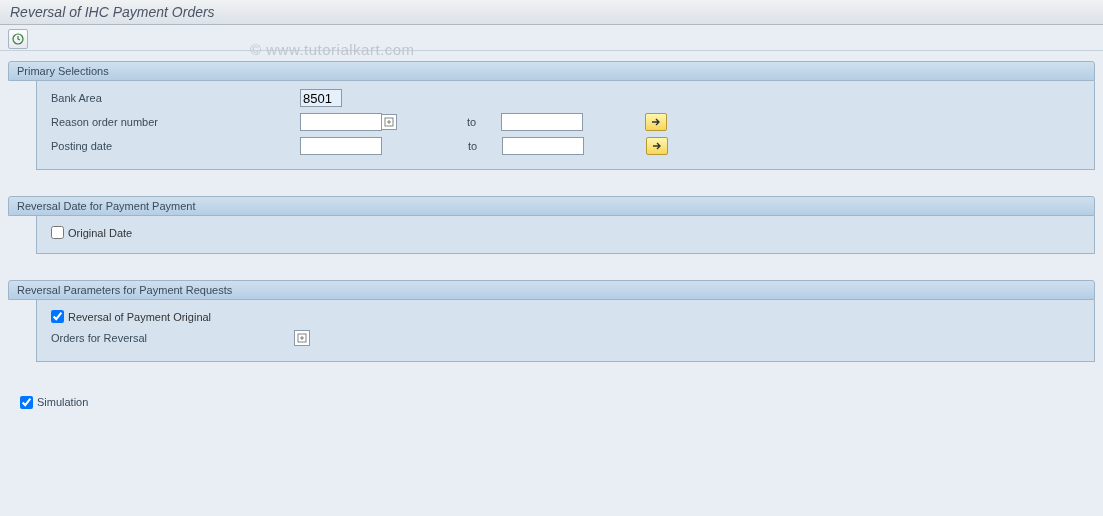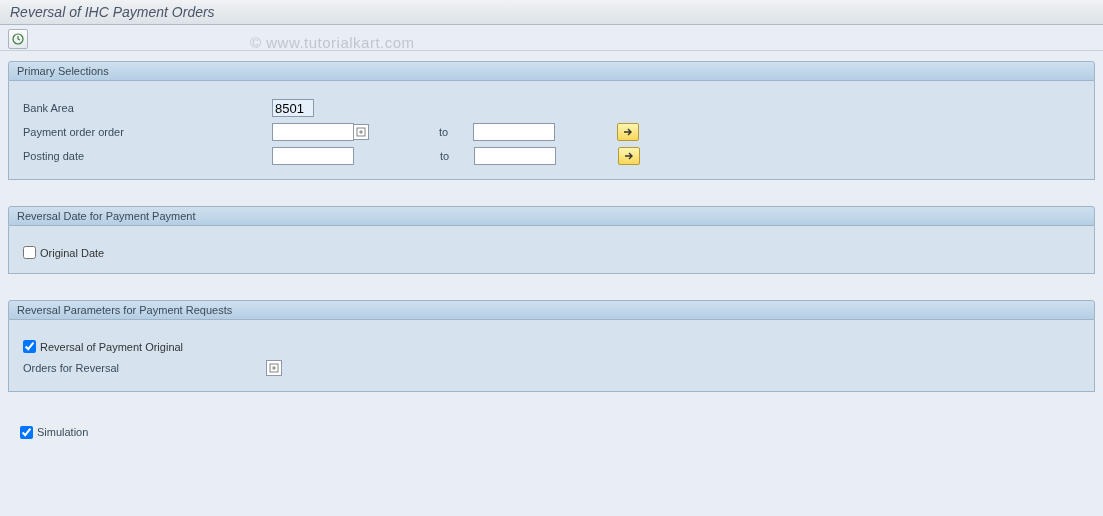--- a/index.html
+++ b/index.html
@@ -34,21 +34,21 @@
       justify-content: center;
       width: 20px;
       height: 20px;
       border: 1px solid #aab4c0;
       background: linear-gradient(to bottom, #fdfdfd, #e5eaf0);
       border-radius: 2px;
       cursor: pointer;
     }
     .watermark {
       position: absolute;
-      top: 9px;
+      top: 16px;
       left: 250px;
       color: #c0c6cc;
       font-size: 15px;
       font-weight: normal;
       letter-spacing: 0.5px;
     }
     .content {
       padding: 10px 8px;
     }
     .group {
@@ -59,21 +59,22 @@
       border: 1px solid #a0b4c8;
       border-radius: 3px 3px 0 0;
       padding: 3px 8px;
       font-size: 11px;
       color: #3a4a5a;
     }
     .group-body {
       background: #d6e3ef;
       border: 1px solid #a0b4c8;
       border-top: none;
-      padding: 16px 8px 10px 8px;
+      padding: 6px 8px 10px 8px;
+      margin-left: 28px;
     }
     .row {
       display: flex;
       align-items: center;
       height: 22px;
       margin-bottom: 2px;
     }
     .label {
       width: 255px;
       padding-left: 6px;
@@ -160,21 +161,21 @@
 <div class="content">
 
   <div class="group">
     <div class="group-header">Primary Selections</div>
     <div class="group-body">
       <div class="row">
         <div class="label">Bank Area</div>
         <input type="text" class="input-short" value="8501" style="">
       </div>
       <div class="row">
-        <div class="label">Payment order order</div>
+        <div class="label">Reason order number</div>
         <input type="text" class="input-med" style="">
         <div class="f4-btn">
           <svg width="10" height="10" viewBox="0 0 10 10">
             <rect x="1" y="1" width="8" height="8" fill="none" stroke="#666" stroke-width="0.8"></rect>
             <path d="M5 3 L5 7 M3 5 L7 5" stroke="#666" stroke-width="0.8"></path>
           </svg>
         </div>
         <div class="to-label">to</div>
         <input type="text" class="input-med" style="">
         <div class="range-btn">

